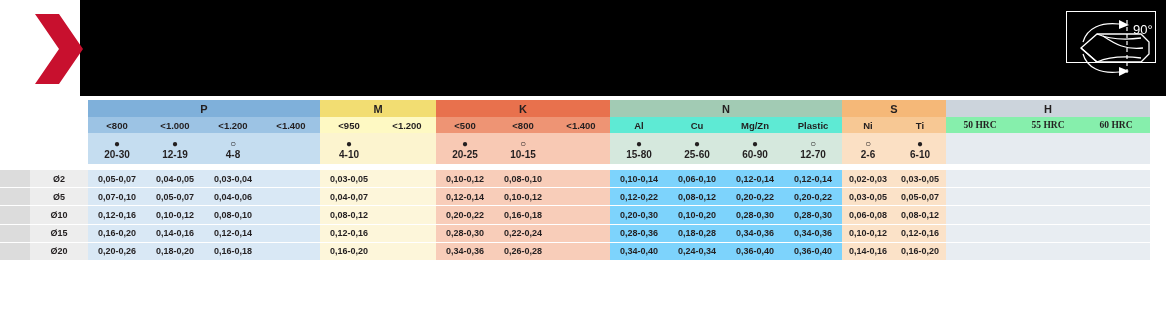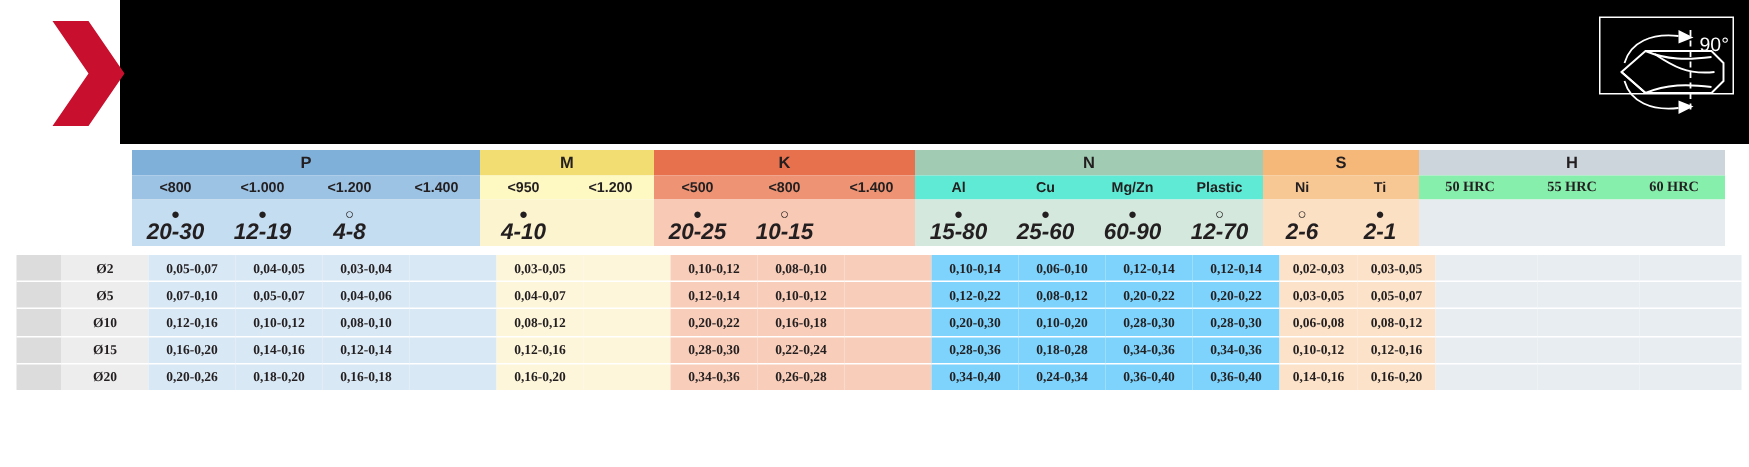--- a/index.html
+++ b/index.html
@@ -84,30 +84,29 @@
   .hdr-table {
     position: absolute;
     left: 0;
     top: 4px;
   }
   .grp-row td { height: 17px; font-size: 11px; }
   .sub-row td { height: 16px; font-size: 9.5px; }
   .sym-row td { height: 31px; font-size: 9.5px; line-height: 12px; }
 
   .sym-row .dot { display: block; font-size: 10px; line-height: 11px; }
-  .sym-row .val { display: block; font-size: 15px; line-height: 11px; font-style: italic; }
+  .sym-row .val { display: block; font-size: 10px; line-height: 11px; }
 
   .spacer-col { background: #ffffff; }
 
   
   .body-table {
     position: absolute;
-    left: 11px;
+    left: 0;
     top: 74px;
-    font-family: Liberation Serif, serif;
   }
   .body-table td { height: 17.2px; font-size: 9px; font-weight: bold; }
   .body-table tr td { border-bottom: 1px solid #ffffff; }
   .dia-cell { font-size: 11px; color: #231f20; background: #ededed; }
   .lead-cell { background: #dcdcdc; }
 
   
   .p-grp  { background: #7fb0da; }
   .p-sub  { background: #9cc3e4; }
   .p-sym  { background: #c5ddf0; }
@@ -293,21 +292,21 @@
           <span class="dot">○</span>
           <span class="val">12-70</span>
         </td>
 
         <td class="s-sym">
           <span class="dot">○</span>
           <span class="val">2-6</span>
         </td>
         <td class="s-sym vsep">
           <span class="dot">●</span>
-          <span class="val">2-1</span>
+          <span class="val">6-10</span>
         </td>
 
         <td class="h-sym">
           <span class="dot"></span>
           <span class="val"></span>
         </td>
         <td class="h-sym vsep">
           <span class="dot"></span>
           <span class="val"></span>
         </td>

